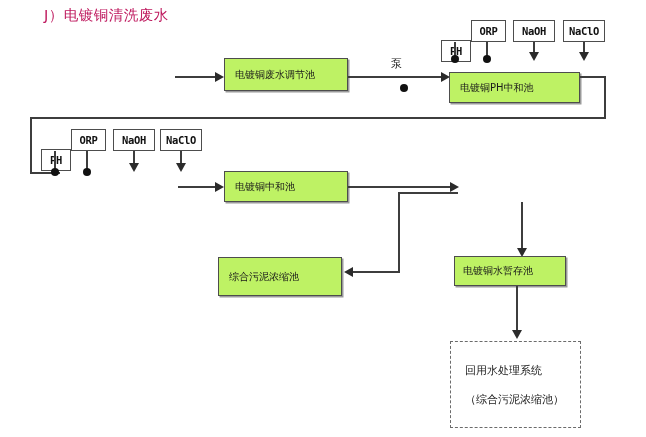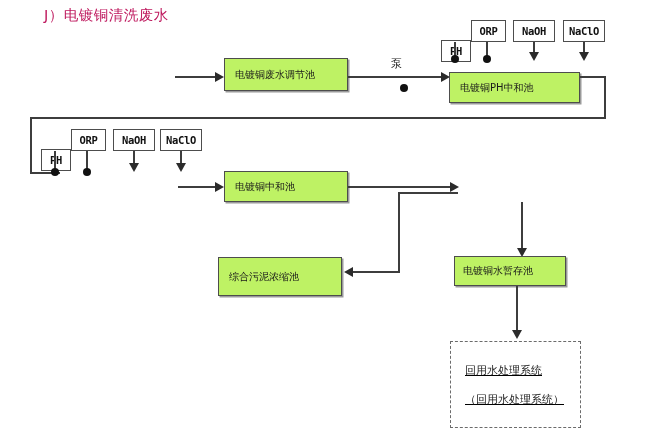--- a/index.html
+++ b/index.html
@@ -215,18 +215,18 @@
   <div class="ln v" style="left:521px; top:202px; height:48px;"></div>
   <div class="arr down" style="left:517px; top:248px;"></div>
 
   <div class="box proc" style="left:454px; top:256px; width:112px; height:30px;padding-left:8px;">
     <span>电镀铜水暂存池</span>
   </div>
 
   <div class="ln v" style="left:516px; top:286px; height:46px;"></div>
   <div class="arr down" style="left:512px; top:330px;"></div>
 
-  <div class="dashbox" style="left:450px; top:341px; width:131px; height:87px;text-decoration:underline;">
+  <div class="dashbox" style="left:450px; top:341px; width:131px; height:87px;">
     <span>回用水处理系统</span>
-    <span>（回用水处理系统）</span>
+    <span>（综合污泥浓缩池）</span>
   </div>
 
 </div>
 
 </body></html>

